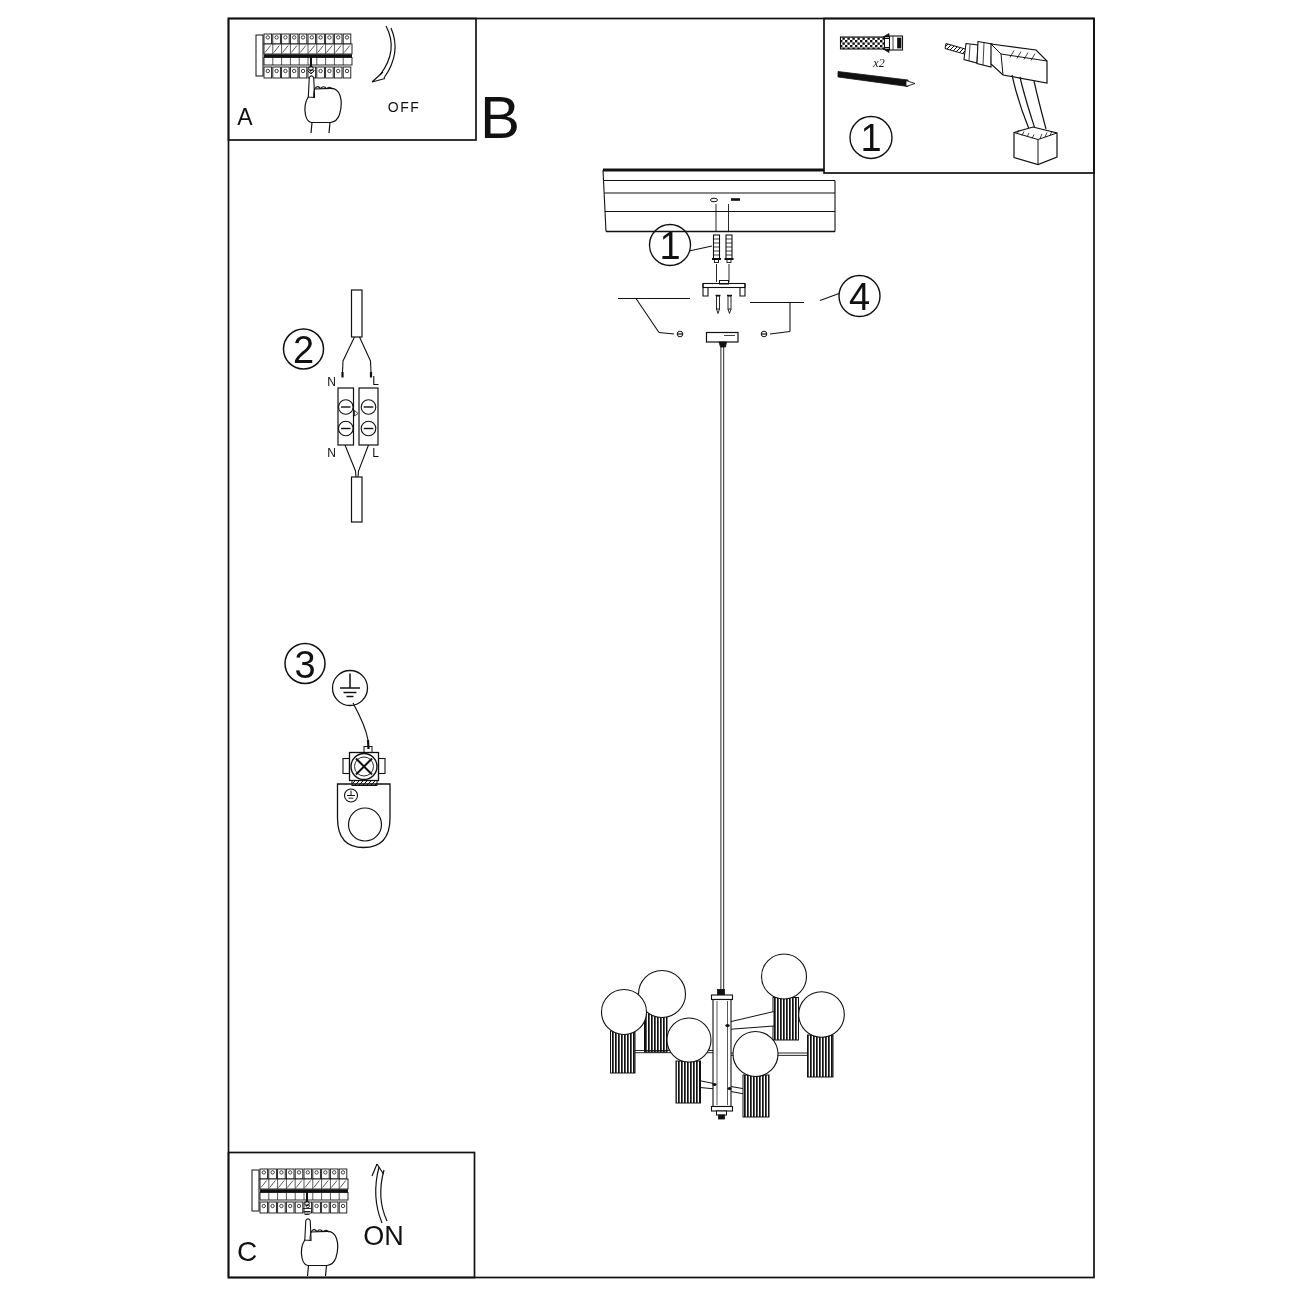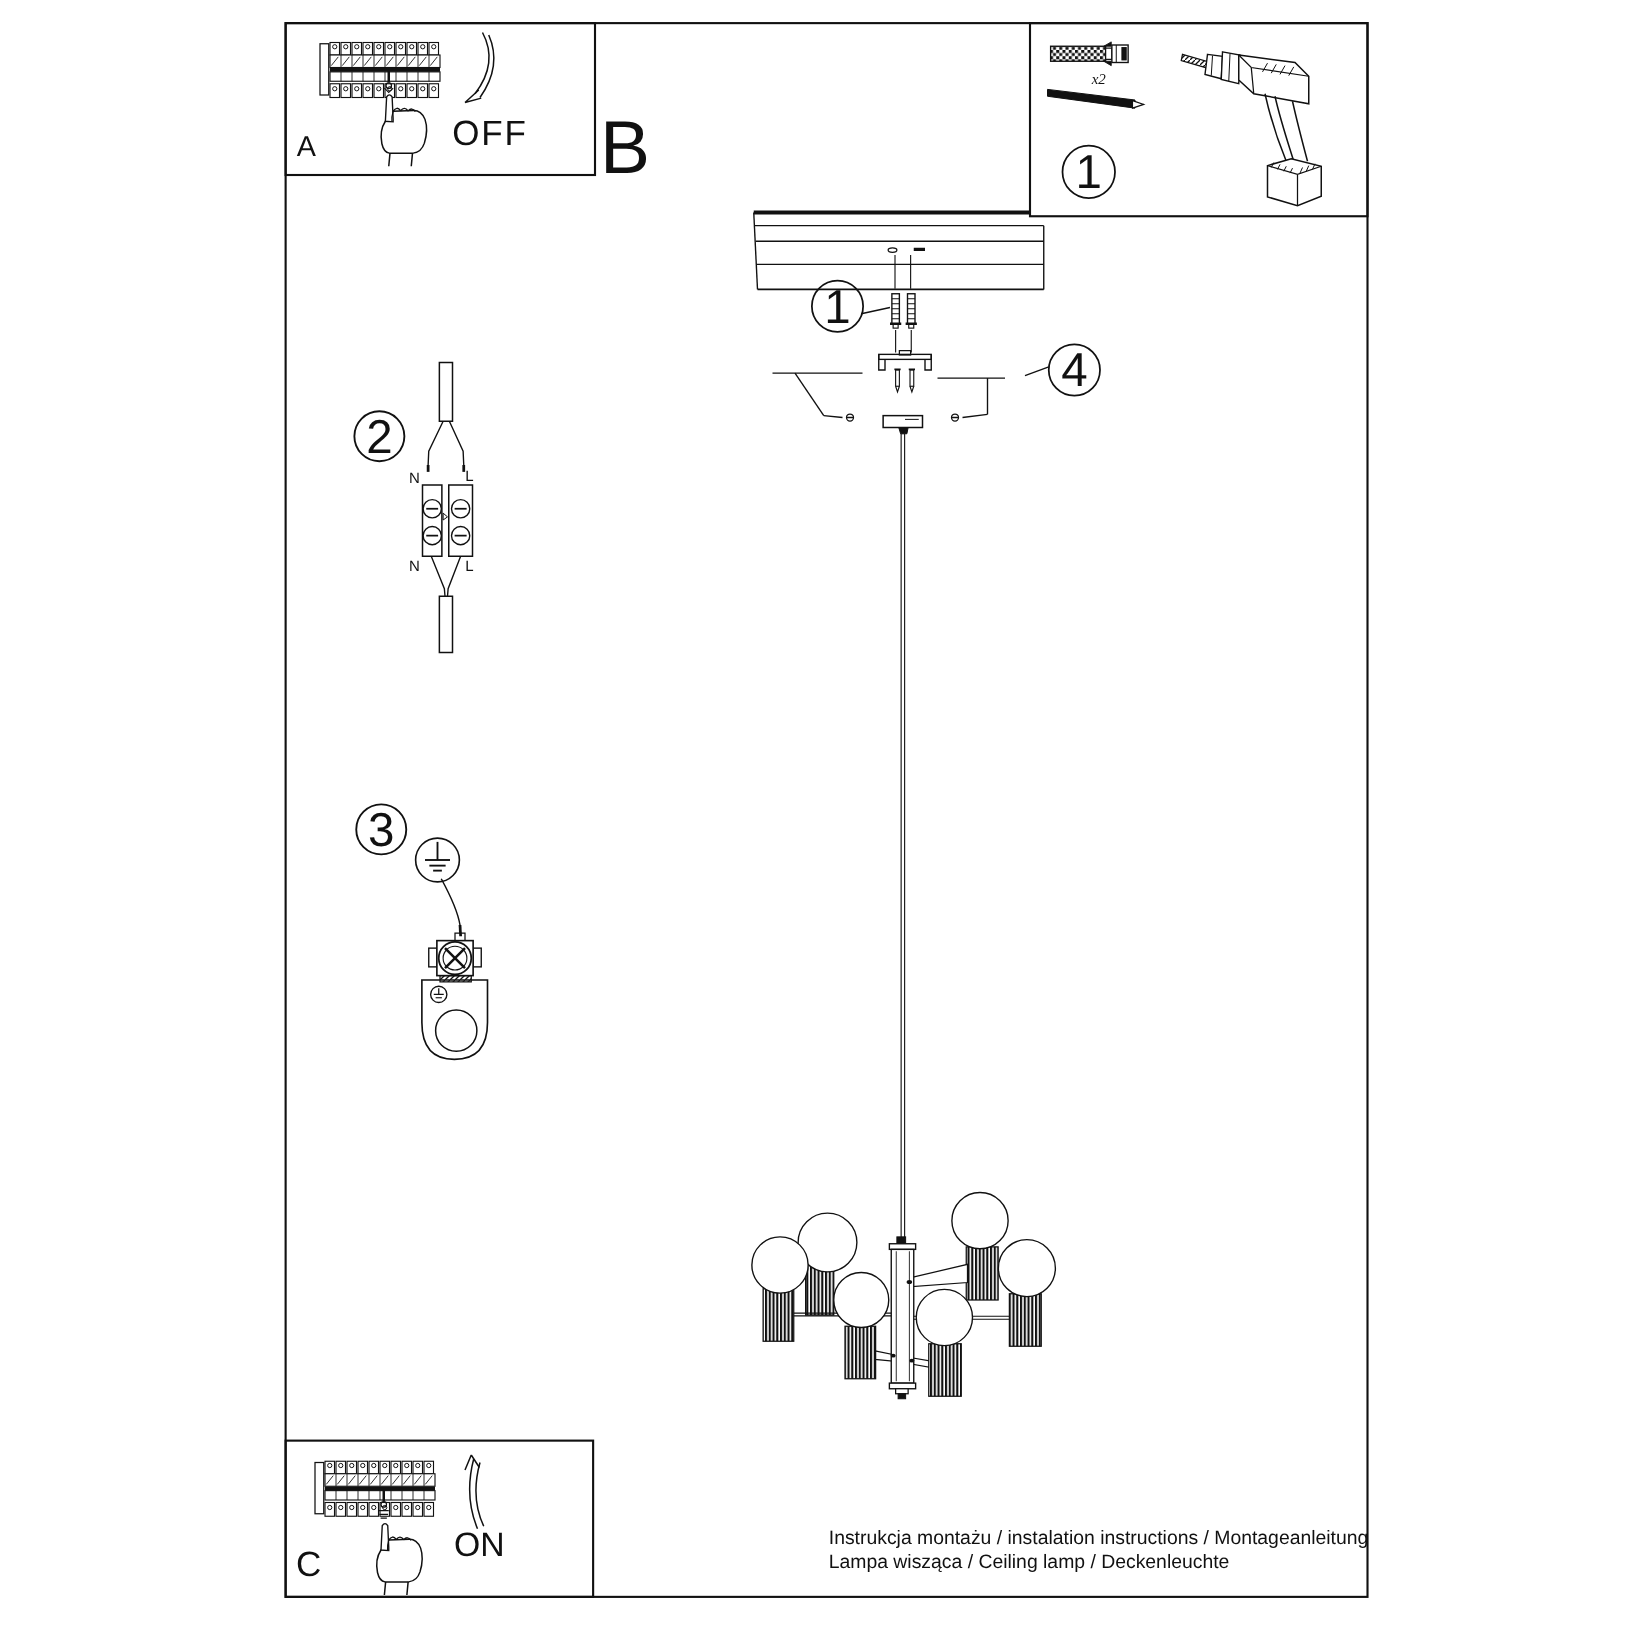--- a/index.html
+++ b/index.html
@@ -314,37 +314,33 @@
       <polygon points="1014,132.5 1033,127 1057,133 1057,157 1038,164.5 1014,157.5" stroke-width="1.2"></polygon>
       <path d="M1014,132.5 L1038,139.5 L1057,133 M1038,139.5 L1038,164.5" fill="none" stroke-width="1"></path>
       <path d="M1017,134 L1019,130 M1022,135.5 L1024,131.5 M1027,137 L1029,133 M1032,138.5 L1034,134.5 M1040,138.5 L1042,134 M1045,137 L1047,132.5 M1050,135.5 L1052,131" fill="none" stroke-width="0.8"></path>
     </g>
   </g>
 
   <rect x="228.5" y="18.5" width="865.5" height="1259" fill="none" stroke="#111" stroke-width="1.7"></rect>
 </svg>
 
 <div class="lbl" style="left:245px;top:117px;font-size:23px;">A</div>
-<div class="lbl" style="left:392px;top:107px;font-size:28px;letter-spacing:1.5px;">OFF</div>
+<div class="lbl" style="left:404px;top:107px;font-size:14px;letter-spacing:1.5px;">OFF</div>
 <div class="lbl" style="left:500px;top:118px;font-size:60px;">B</div>
 
 <div class="lbl" style="left:871px;top:138px;font-size:38px;">1</div>
 <div class="lbl italic" style="left:879px;top:62.5px;font-size:12px;font-family:Liberation Serif, serif;">x2</div>
 
 <div class="lbl" style="left:670px;top:246px;font-size:38px;">1</div>
 <div class="lbl" style="left:859.5px;top:297px;font-size:38px;">4</div>
 <div class="lbl" style="left:303.5px;top:350px;font-size:38px;">2</div>
 <div class="lbl" style="left:305px;top:664.5px;font-size:38px;">3</div>
 
 <div class="lbl" style="left:331.5px;top:381.5px;font-size:12px;">N</div>
 <div class="lbl" style="left:375.5px;top:381px;font-size:12px;">L</div>
 <div class="lbl" style="left:331.5px;top:452.5px;font-size:12px;">N</div>
 <div class="lbl" style="left:375.5px;top:452.5px;font-size:12px;">L</div>
 
 <div class="lbl" style="left:383.5px;top:1236px;font-size:27px;">ON</div>
 <div class="lbl" style="left:247px;top:1252px;font-size:28px;">C</div>
 
-<div class="footer">
-  <div>Instrukcja montażu / instalation instructions / Montageanleitung</div>
-  <div>Lampa wisząca / Ceiling lamp / Deckenleuchte</div>
+
 </div>
 
-</div>
-
 </body></html>

